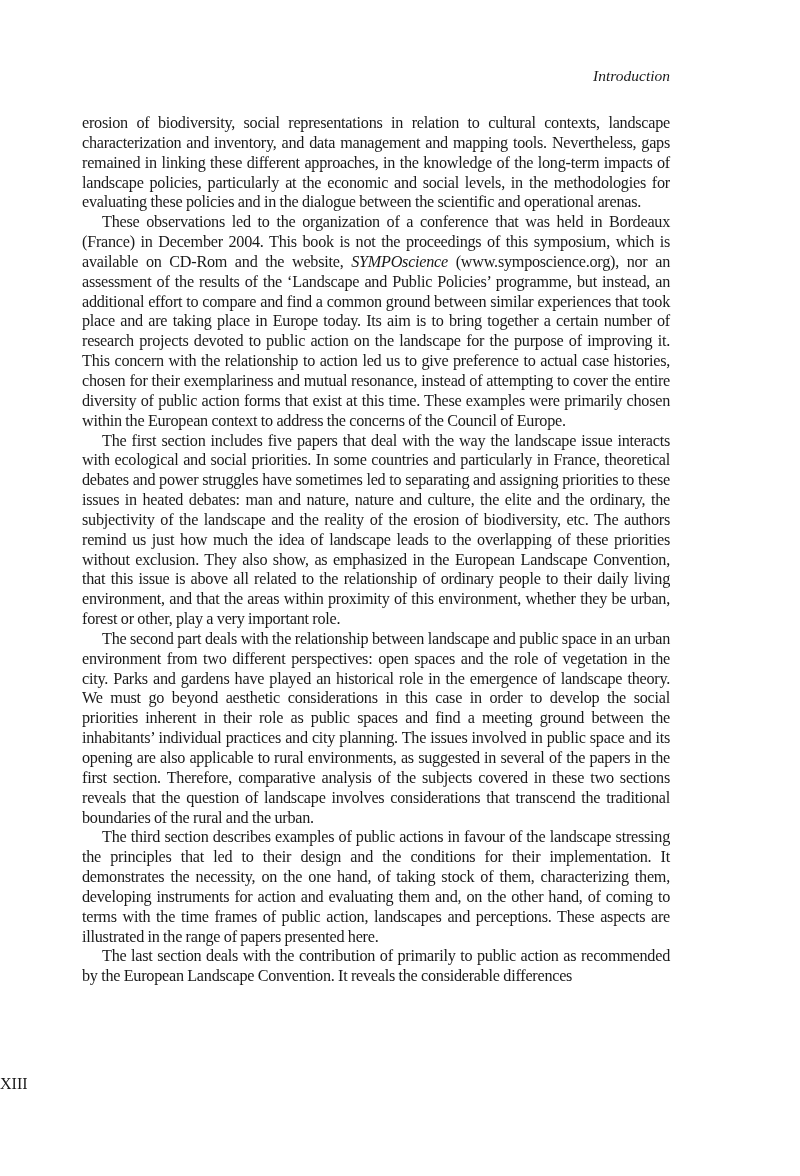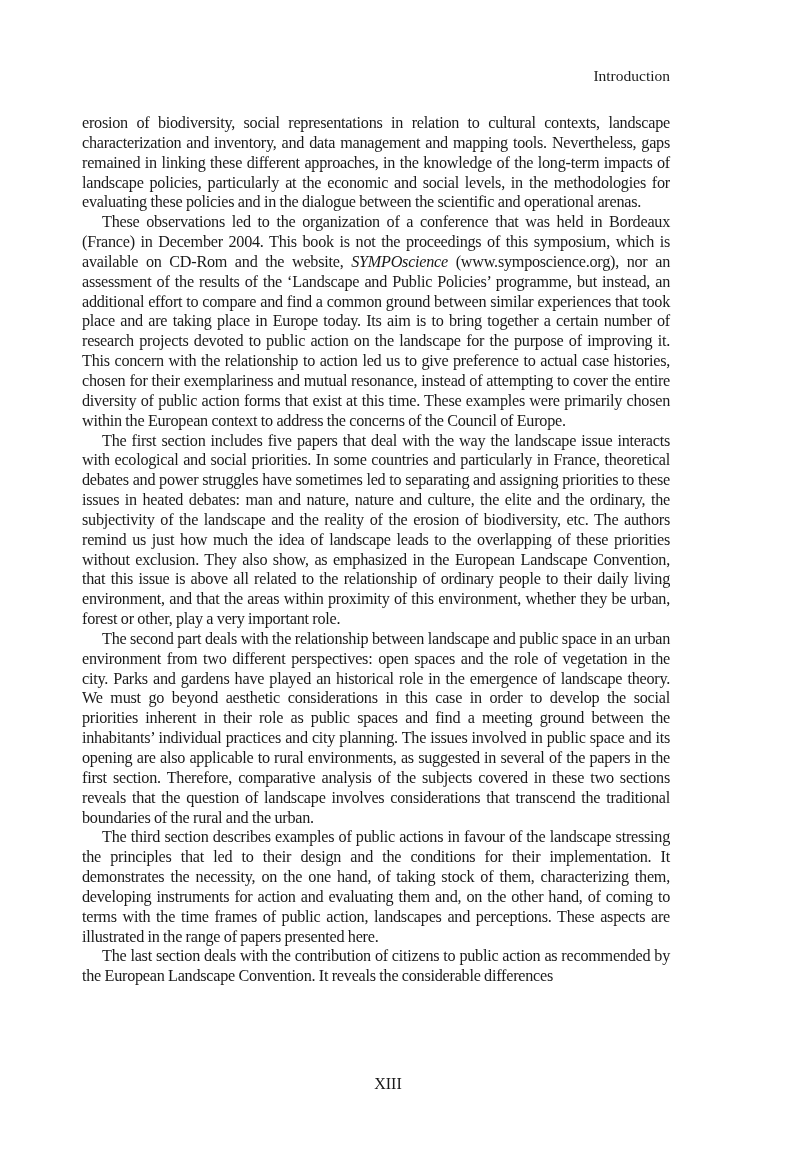--- a/index.html
+++ b/index.html
@@ -18,20 +18,21 @@
     .page {
       position: absolute;
       left: 0; top: 0;
       width: 800px;
       height: 1176px;
     }
     .running-head {
       position: absolute;
       top: 66px;
       right: 130px;
+      font-style: italic;
       font-size: 15.5px;
       line-height: 20px;
     }
     .body-text {
       position: absolute;
       left: 82px;
       top: 114px;
       width: 588px;
       font-size: 16.2px;
       line-height: 19.85px;
@@ -47,42 +48,40 @@
     .body-text p.first {
       text-indent: 0;
     }
     .body-text em {
     }
     .folio {
       position: absolute;
       top: 1074px;
       left: 0;
       width: 752px;
-      text-align: center;
       font-size: 16px;
       line-height: 20px;
-      margin-left: 12px;
     }
   </style>
 </head>
 <body>
 
 <div class="page">
 
   <div class="running-head">Introduction</div>
 
   <div class="body-text">
     <p class="first">erosion of biodiversity, social representations in relation to cultural contexts, landscape characterization and inventory, and data management and mapping tools. Nevertheless, gaps remained in linking these different approaches, in the knowledge of the long-term impacts of landscape policies, particularly at the economic and social levels, in the methodologies for evaluating these policies and in the dialogue between the scientific and operational arenas.</p>
 
     <p><span>These observations led to the organization of a conference that was held in Bordeaux (France) in December 2004. This book is not the proceedings of this symposium, which is available on CD-Rom and the website, </span><em>SYMPOscience</em><span> (www.symposcience.org), nor an assessment of the results of the ‘Landscape and Public Policies’ programme, but instead, an additional effort to compare and find a common ground between similar experiences that took place and are taking place in Europe today. Its aim is to bring together a certain number of research projects devoted to public action on the landscape for the purpose of improving it. This concern with the relationship to action led us to give preference to actual case histories, chosen for their exemplariness and mutual resonance, instead of attempting to cover the entire diversity of public action forms that exist at this time. These examples were primarily chosen within the European context to address the concerns of the Council of Europe.</span></p>
 
     <p>The first section includes five papers that deal with the way the landscape issue inter­acts with ecological and social priorities. In some countries and particularly in France, theoretical debates and power struggles have sometimes led to separating and assigning priorities to these issues in heated debates: man and nature, nature and culture, the elite and the ordinary, the subjectivity of the landscape and the reality of the erosion of biodiversity, etc. The authors remind us just how much the idea of landscape leads to the overlapping of these priorities without exclusion. They also show, as emphasized in the European Landscape Convention, that this issue is above all related to the relationship of ordinary people to their daily living environment, and that the areas within proximity of this environment, whether they be urban, forest or other, play a very important role.</p>
 
     <p>The second part deals with the relationship between landscape and public space in an urban environment from two different perspectives: open spaces and the role of vegeta­tion in the city. Parks and gardens have played an historical role in the emergence of land­scape theory. We must go beyond aesthetic considerations in this case in order to develop the social priorities inherent in their role as public spaces and find a meeting ground between the inhabitants’ individual practices and city planning. The issues involved in public space and its opening are also applicable to rural environments, as suggested in several of the papers in the first section. Therefore, comparative analysis of the subjects covered in these two sections reveals that the question of landscape involves consider­ations that transcend the traditional boundaries of the rural and the urban.</p>
 
     <p>The third section describes examples of public actions in favour of the landscape stressing the principles that led to their design and the conditions for their implementa­tion. It demonstrates the necessity, on the one hand, of taking stock of them, character­izing them, developing instruments for action and evaluating them and, on the other hand, of coming to terms with the time frames of public action, landscapes and perceptions. These aspects are illustrated in the range of papers presented here.</p>
 
-    <p>The last section deals with the contribution of citizens to public action as recom­mended by the European Landscape Convention. It reveals the considerable differences</p>
+    <p>The last section deals with the contribution of primarily to public action as recom­mended by the European Landscape Convention. It reveals the considerable differences</p>
   </div>
 
   <div class="folio">XIII</div>
 
 </div>
 
 </body></html>

